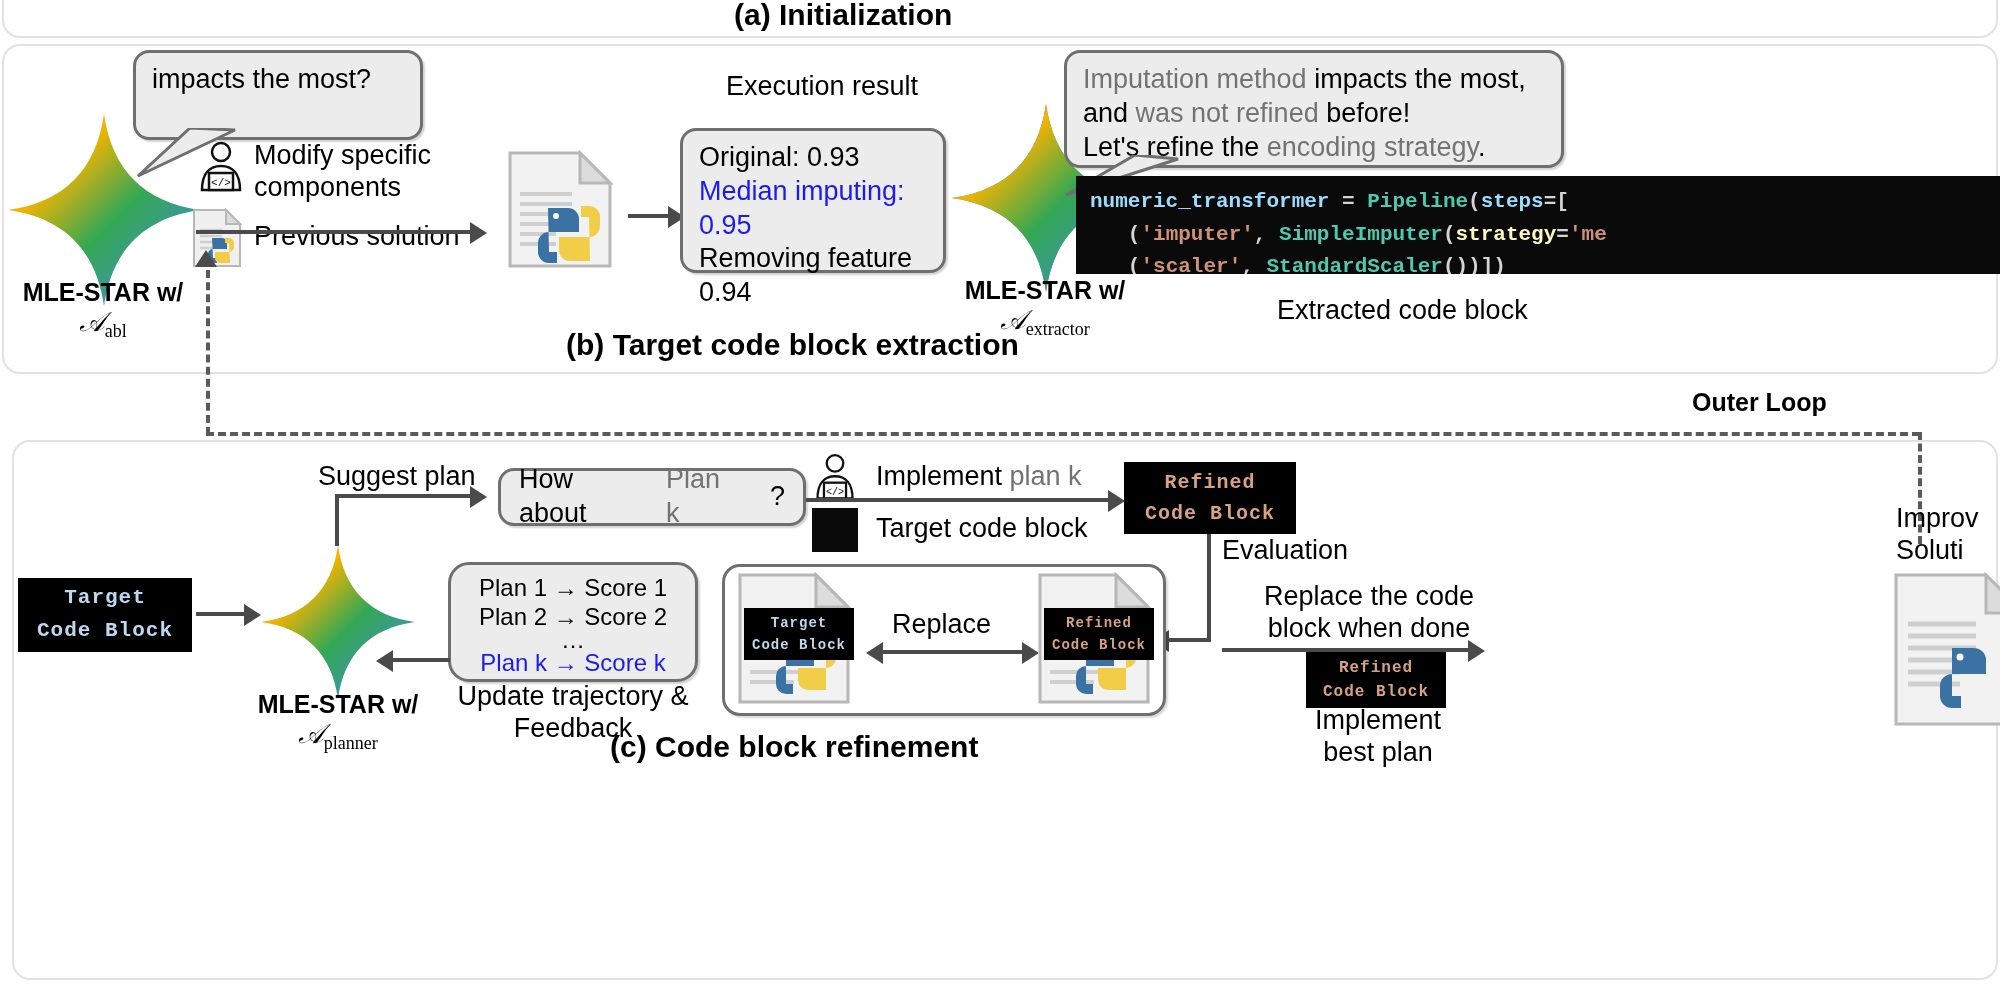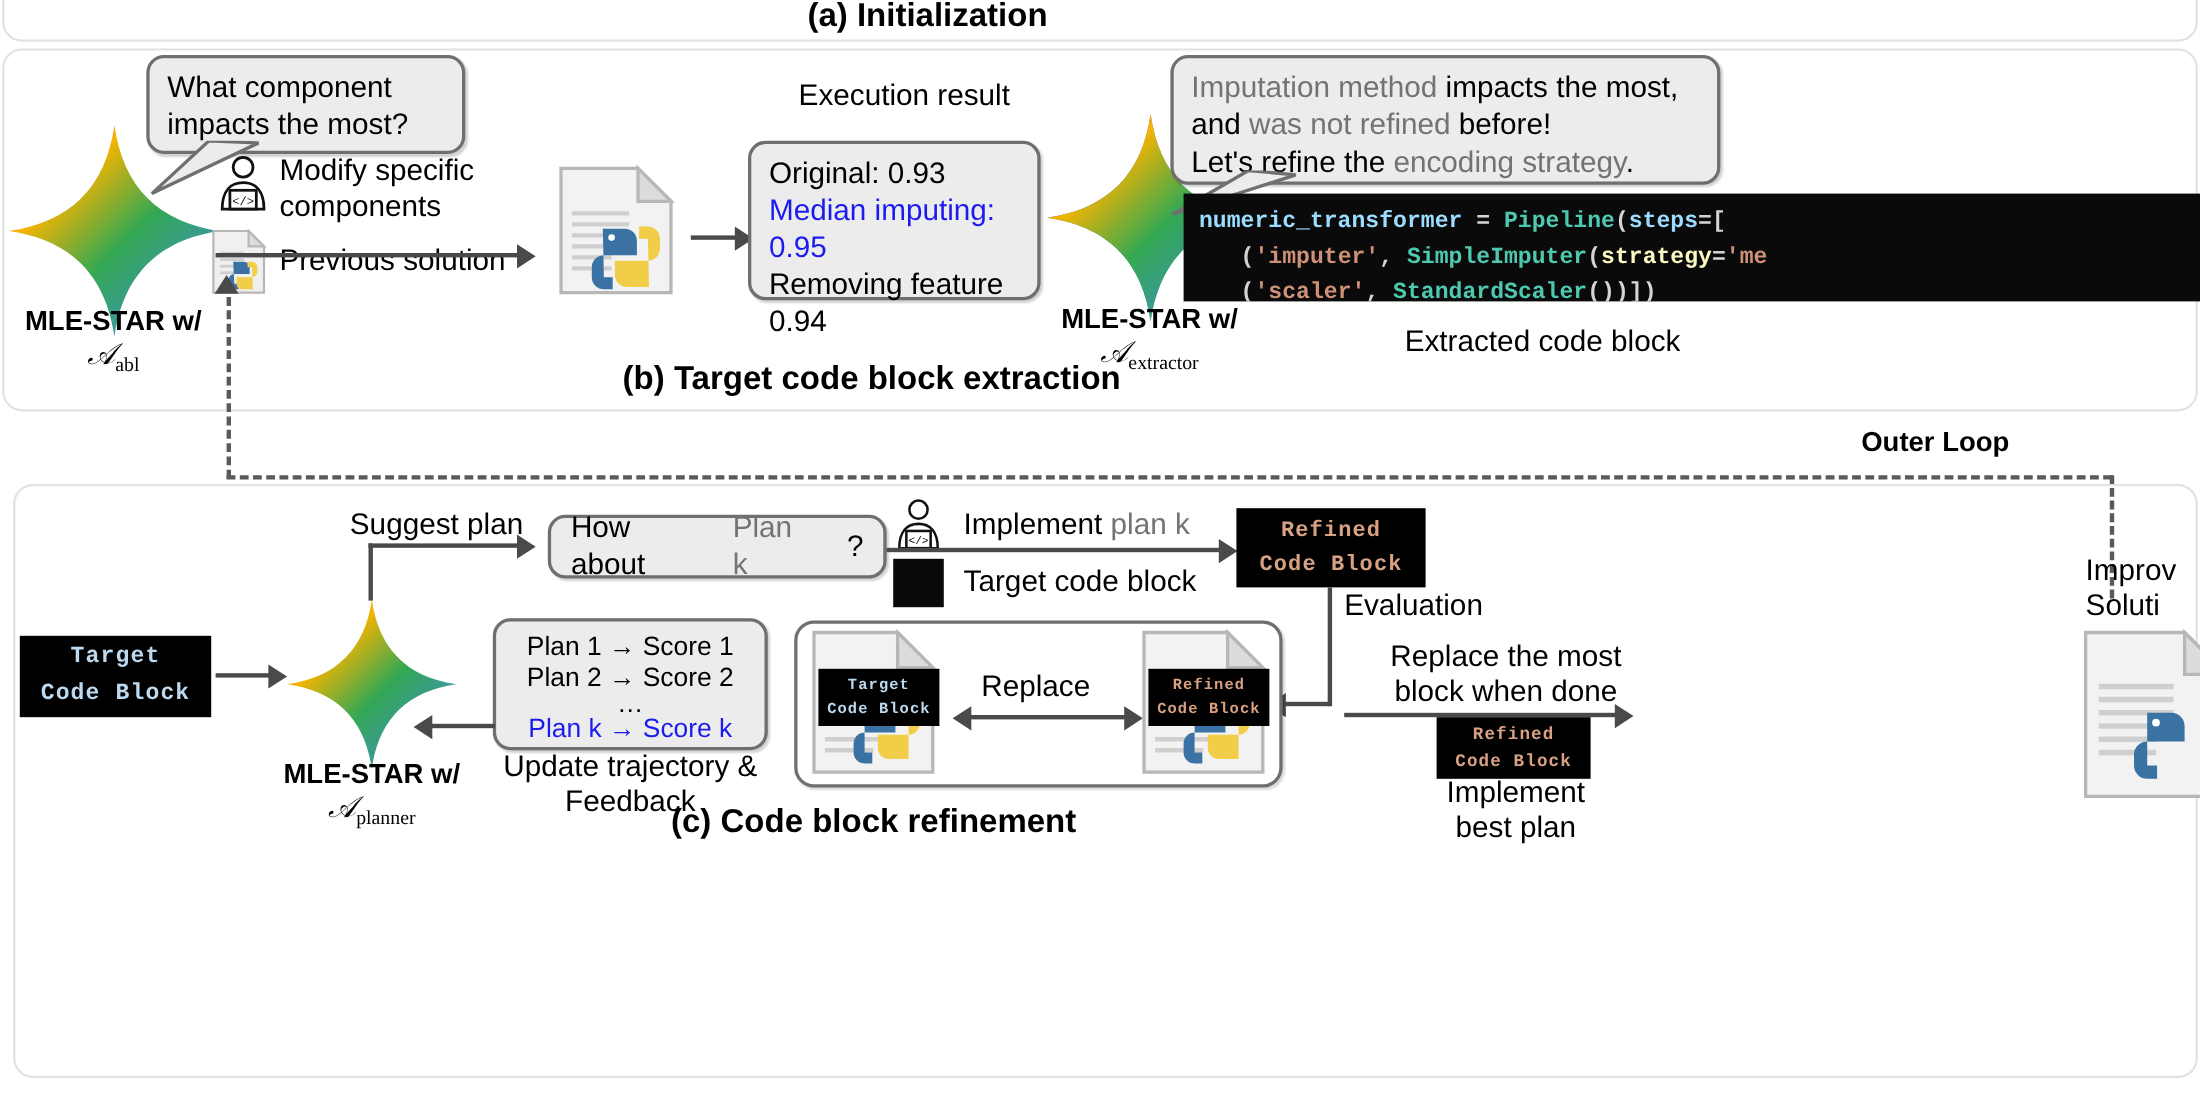--- a/index.html
+++ b/index.html
@@ -167,21 +167,20 @@
       </defs>
       <path d="M100 4 C108 60 140 92 196 100 C140 108 108 140 100 196 C92 140 60 108 4 100 C60 92 92 60 100 4 Z" fill="url(#g1b)"></path>
     </svg>
   </div>
   <div class="agentlbl" style="left:0px; top:278px; width:206px;">
     <span>MLE-STAR w/</span><br>
     <span class="agentsub">𝒜<sub>abl</sub></span>
   </div>
 
   <div class="bubble" style="left:133px; top:50px; width:290px; height:90px;">
-    <div>What component</div>
     <div>impacts the most?</div>
   </div>
   <svg class="tail" style="left:130px; top:128px; width:120px; height:55px;">
     <polygon points="60,0 105,2 8,48" fill="#ececec" stroke="#6f6f6f" stroke-width="3"></polygon>
   </svg>
 
   <div class="dev-icon" style="left:196px; top:140px; width:50px; height:58px;">
     <svg width="50" height="58" viewBox="0 0 50 58">
       <circle cx="25" cy="12" r="9" fill="#fff" stroke="#111" stroke-width="2.5"></circle>
       <path d="M6 50 C6 33 14 26 25 26 C36 26 44 33 44 50 Z" fill="#fff" stroke="#111" stroke-width="2.5"></path>
@@ -292,21 +291,21 @@
   <div class="arrow-v" style="left:335px; top:494px; height:52px;"></div>
   <div class="arrow-h" style="left:335px; top:494px; width:138px;"></div>
   <div class="head r" style="left:470px; top:486px;"></div>
 
   <div class="bubble tight" style="left:498px; top:468px; width:308px; height:58px; display:flex; align-items:center; justify-content:center;gap:44px;">
     <span>How about </span>
       <span class="blue">Plan k</span>
       <span>?</span>
   </div>
 
-  <div class="bubble" style="left:448px; top:562px; width:250px; height:120px; text-align:center; font-size:24px; line-height:1.22; padding:8px 10px;">
+  <div class="bubble" style="left:448px; top:562px; width:250px; height:120px; text-align:center; font-size:24px; line-height:1.22; padding:8px 10px;border-radius:21px;">
     <div style="color:#000">Plan 1 → Score 1</div>
     <div style="color:#000">Plan 2 → Score 2</div>
     <div style="color:#000; line-height:.7">…</div>
     <div style="color:#1b1bf0">Plan k → Score k</div>
   </div>
   <div class="arrow-h" style="left:390px; top:658px; width:60px;"></div>
   <div class="head l" style="left:376px; top:650px;"></div>
   <div class="lbl center" style="left:440px; top:680px; width:266px;"><span>Update trajectory &amp;</span>
 <span>Feedback</span></div>
 
@@ -374,21 +373,21 @@
       </g>
       <path d="M52 72 h18 a10 10 0 0 1 10 10 v12 h-28 a10 10 0 0 0 -10 10 v8 a10 10 0 0 0 10 10 h7 v-10 h-7" fill="#3b72a4"></path>
       <path d="M78 122 h-18 a10 10 0 0 1 -10 -10 v-12 h28 a10 10 0 0 0 10 -10 v-8 a10 10 0 0 0 -10 -10 h-7 v10 h7" fill="#f2cd48" transform="translate(14,-4)"></path>
     </svg>
   </div>
   <div class="tagbox refined" style="left:1044px; top:608px; width:110px; height:52px; font-size:14px; line-height:1.6;">
     <div>Refined</div>
     <div>Code Block</div>
   </div>
 
-  <div class="lbl center" style="left:1222px; top:580px; width:294px;"><span>Replace the most</span>
+  <div class="lbl center" style="left:1222px; top:580px; width:294px;"><span>Replace the code</span>
 <span>block when done</span></div>
   <div class="arrow-h" style="left:1222px; top:648px; width:250px;"></div>
   <div class="head r" style="left:1468px; top:640px;"></div>
 
   <div class="tagbox refined" style="left:1306px; top:652px; width:140px; height:56px; font-size:16px; line-height:1.5;">
     <div>Refined</div>
     <div>Code Block</div>
   </div>
   <div class="lbl center" style="left:1294px; top:704px; width:168px;"><span>Implement</span>
 <span>best plan</span></div>

